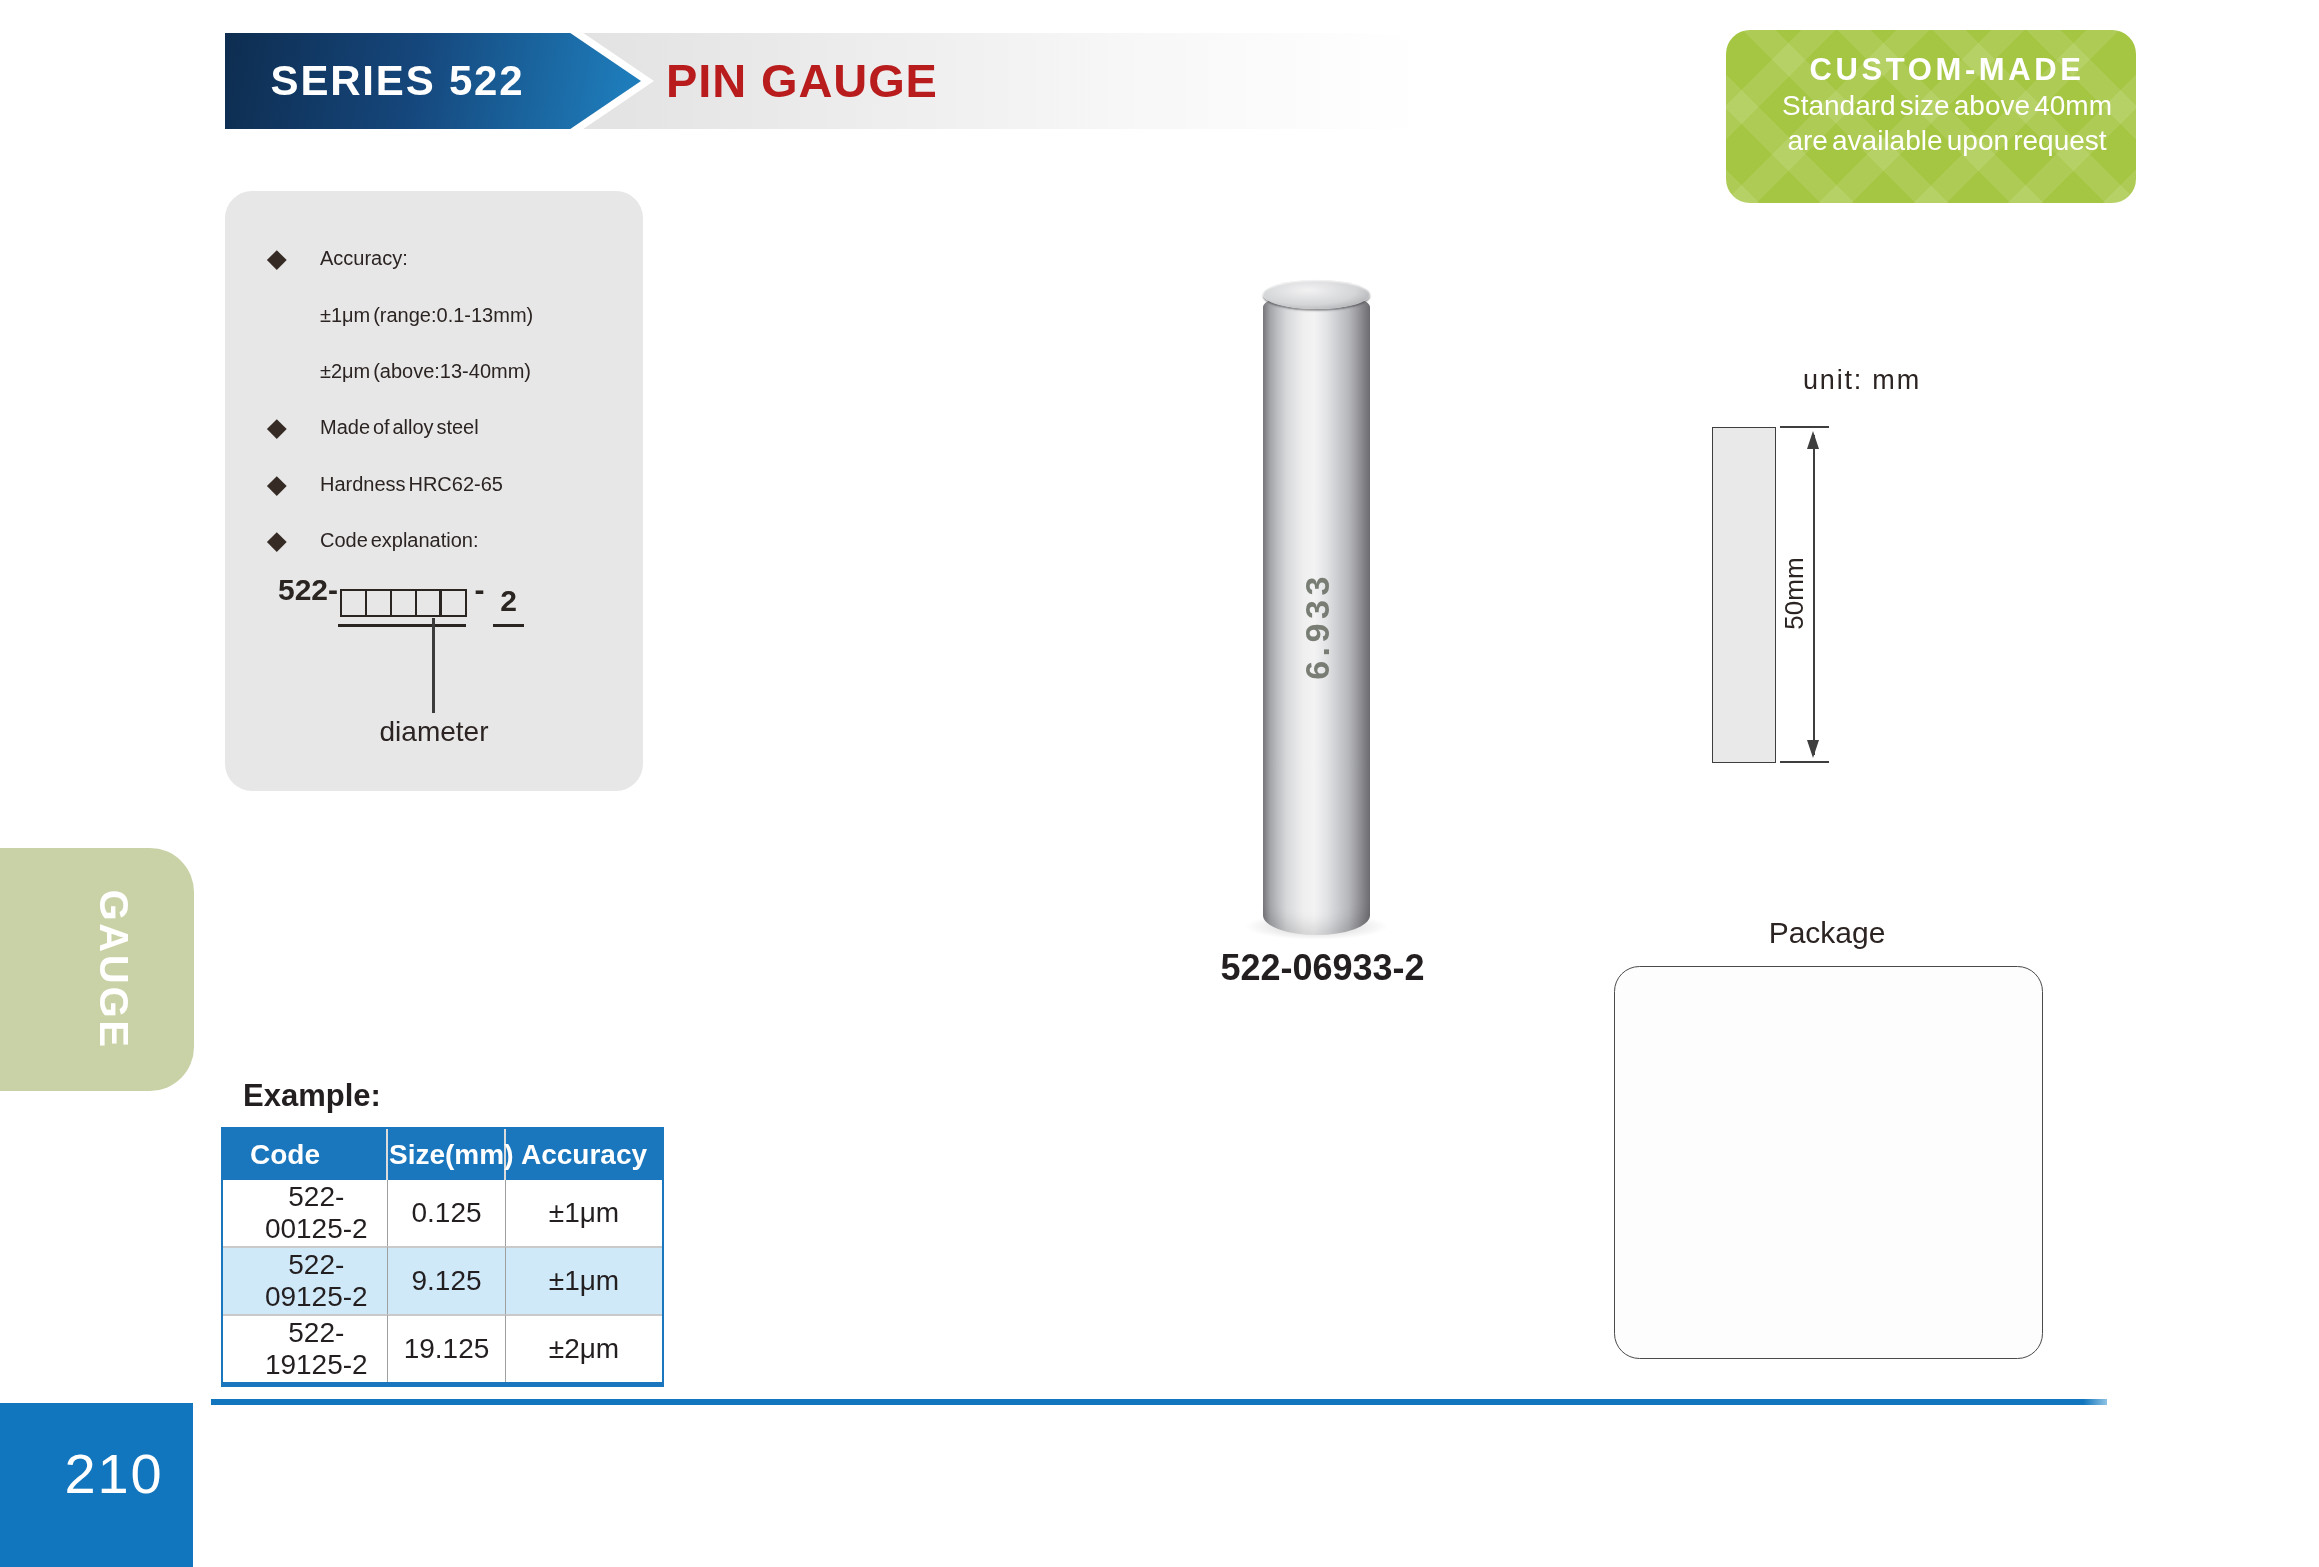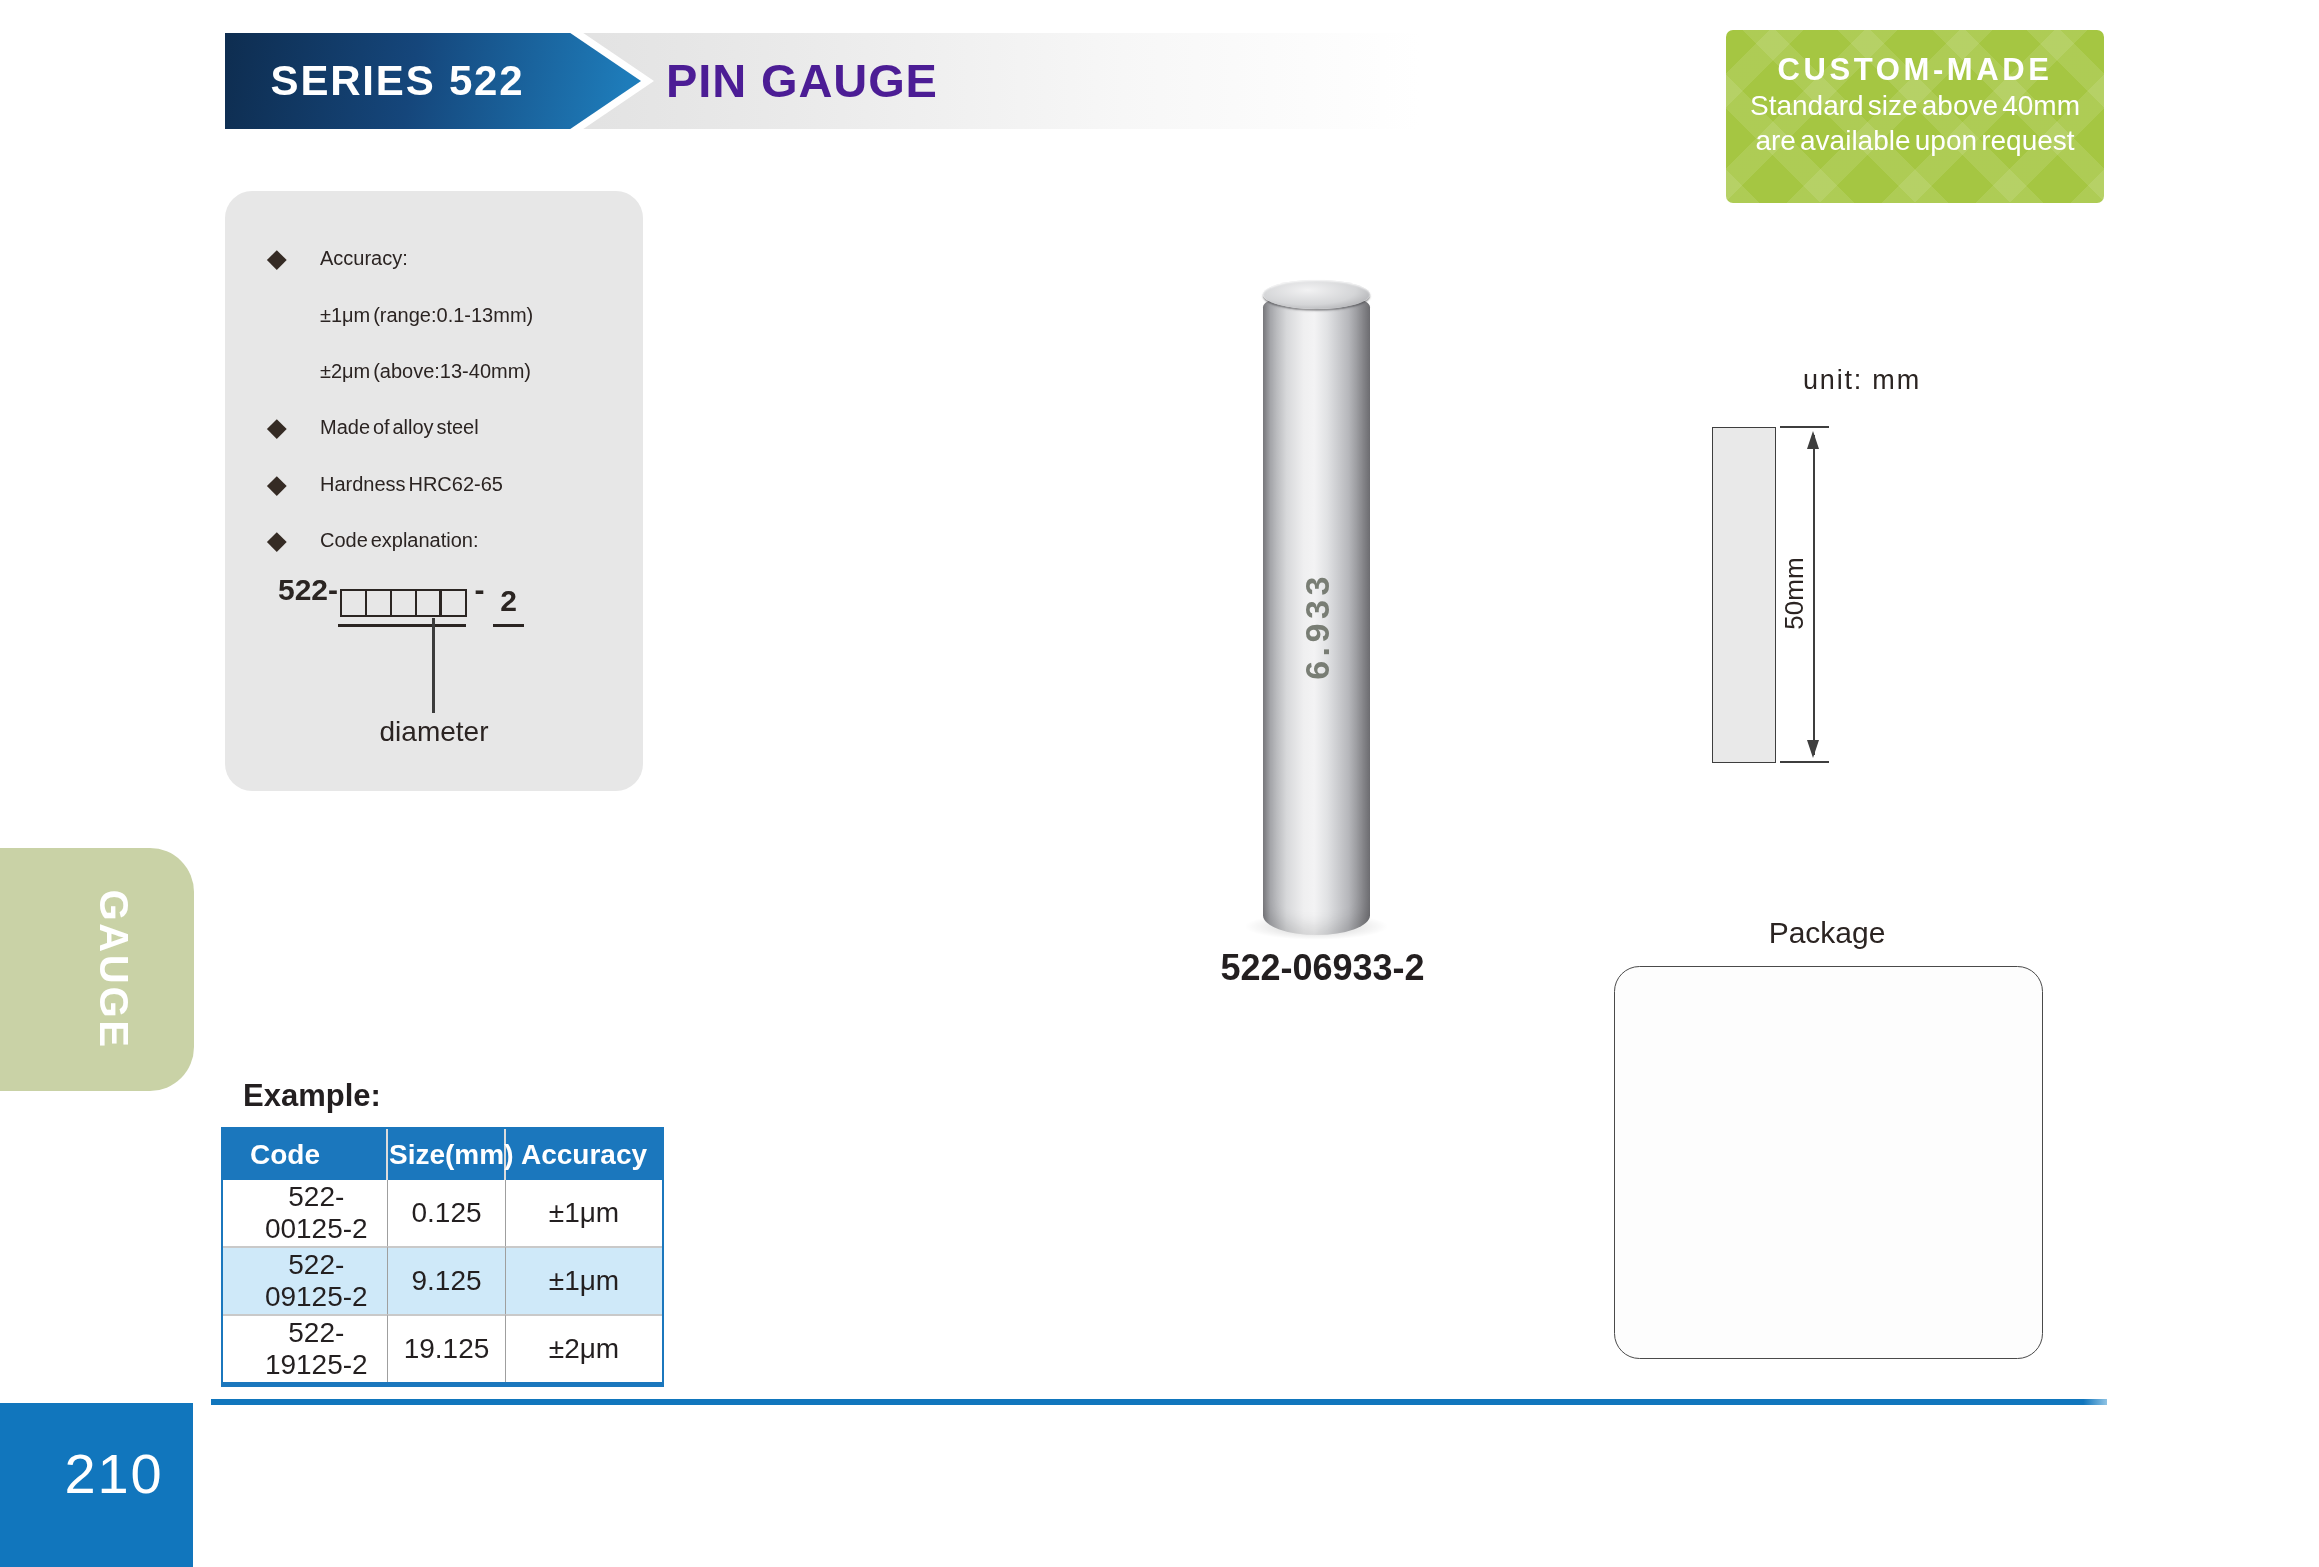--- a/index.html
+++ b/index.html
@@ -11,28 +11,28 @@
   .hdr-graybar{left:229px;top:33px;width:1191px;height:96px;
     background:linear-gradient(to right,#d6d6d6,#e9e9e9 45%,#f7f7f7 75%,rgba(255,255,255,0));}
   .hdr-gap{left:238px;top:33px;width:416px;height:96px;background:#ffffff;
     clip-path:polygon(0 0,83% 0,100% 50%,83% 100%,0 100%);}
   .hdr-banner{left:225px;top:33px;width:416px;height:96px;
     background:linear-gradient(100deg,#0e2d50,#15467b 45%,#1e7cba 95%);
     clip-path:polygon(0 0,83% 0,100% 50%,83% 100%,0 100%);}
   .hdr-series{left:225px;top:33px;width:345px;height:96px;line-height:96px;text-align:center;
     font-size:42px;font-weight:bold;letter-spacing:1.8px;color:#ffffff;}
   .hdr-product{left:666px;top:33px;height:96px;line-height:95px;
-    font-size:47px;font-weight:bold;letter-spacing:0.9px;color:#4c1d95;}
-
-  
-  .badge{left:1726px;top:30px;width:378px;height:173px;border-radius:7px;
+    font-size:47px;font-weight:bold;letter-spacing:0.9px;color:#b91c1c;}
+
+  
+  .badge{left:1726px;top:30px;width:378px;height:173px;border-radius:24px;
     background:
       repeating-linear-gradient(45deg,rgba(255,255,255,0.10) 0 23.6px,rgba(255,255,255,0) 23.6px 67px),
       repeating-linear-gradient(-45deg,rgba(255,255,255,0.10) 0 23.6px,rgba(255,255,255,0) 23.6px 67px),
-      #a5c642;}
+      #a5c642; padding-left: 32px;}
   .badge-title{margin-top:22px;text-align:center;font-size:31px;font-weight:bold;
     letter-spacing:3.6px;color:#ffffff;}
   .badge-line{text-align:center;font-size:28px;line-height:35px;color:#ffffff;word-spacing:-3.6px;}
   .badge-line:first-of-type{margin-top:7.3px;}
 
   
   .specs{left:225px;top:191px;width:418px;height:600px;border-radius:27px;background:#e7e7e7;}
   .spec{position:absolute;left:45px;width:355px;font-size:20px;color:#2b2422;word-spacing:-2.7px;}
   .spec .diamond{position:absolute;left:0;top:6.4px;width:13.6px;height:13.6px;background:#352b24;
     transform:rotate(45deg);}

